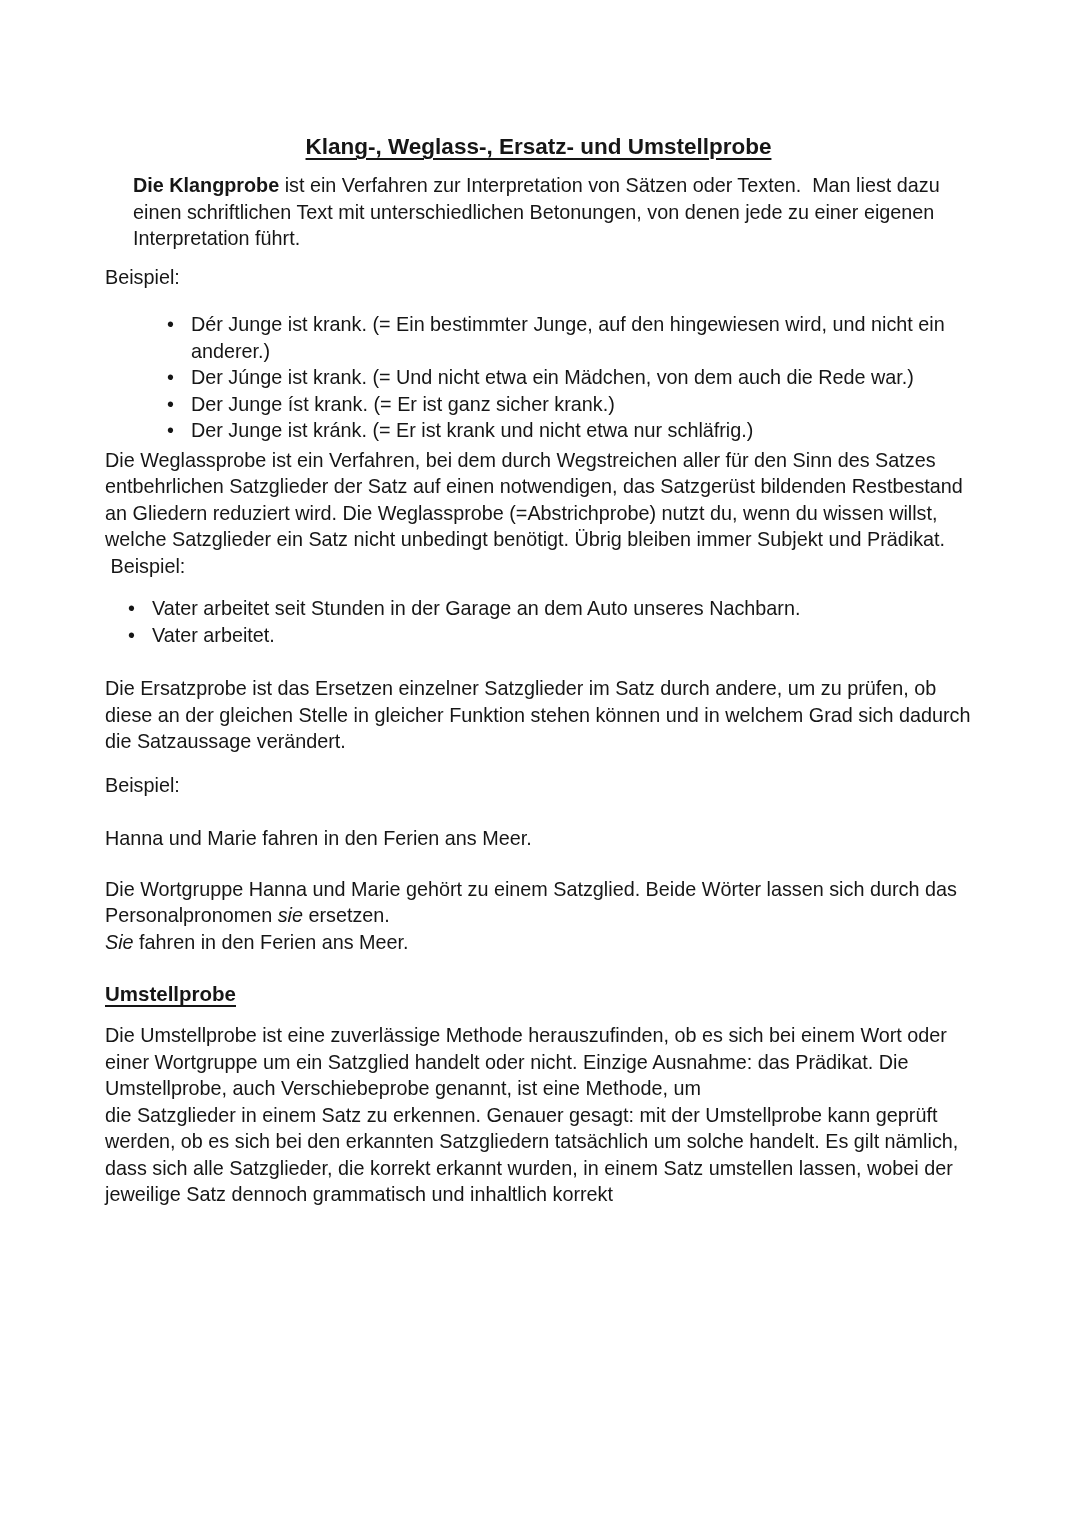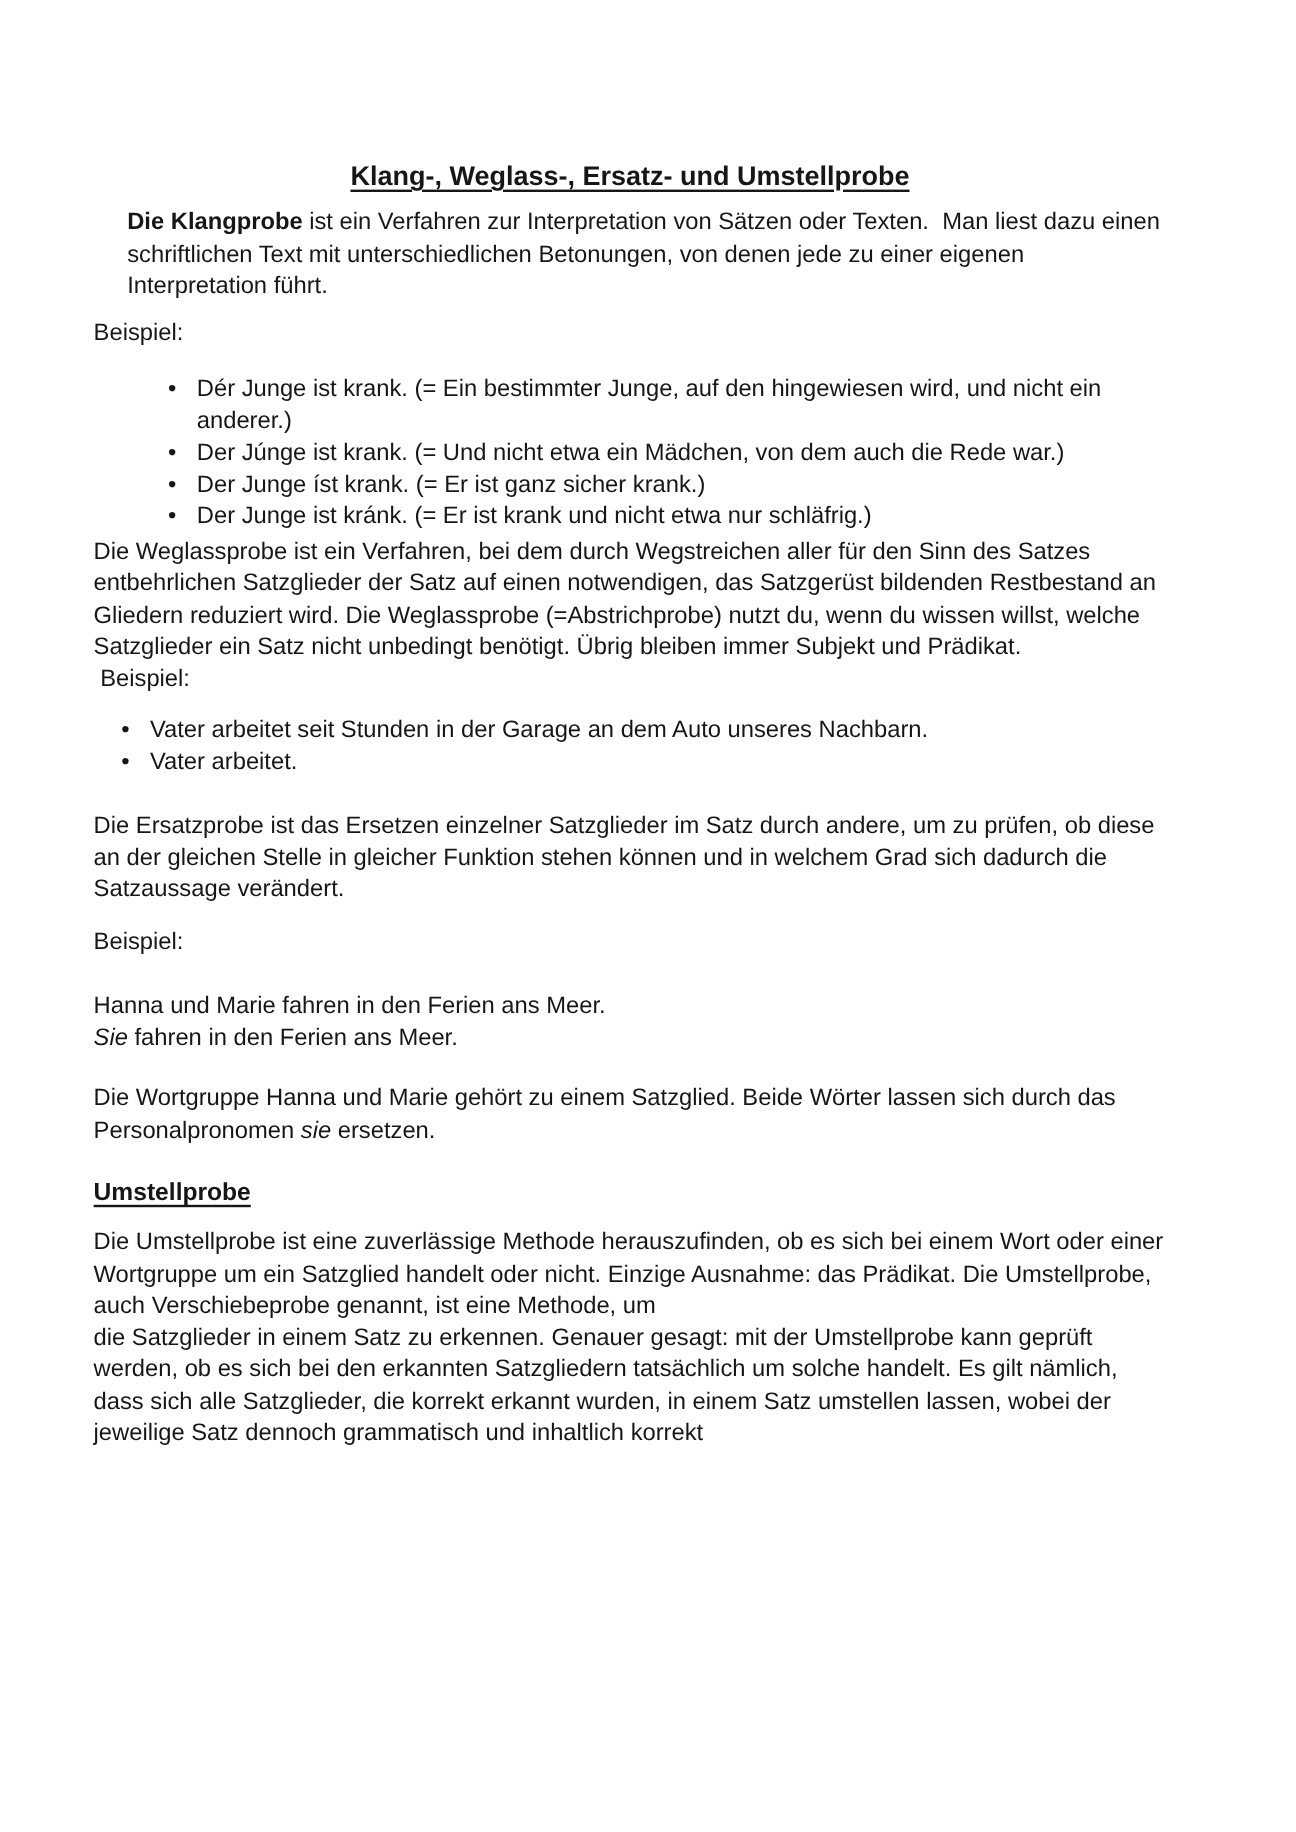--- a/index.html
+++ b/index.html
@@ -6,21 +6,21 @@
   html, body { background: #ffffff; }
   .page {
     width: 1080px;
     height: 1527px;
     background: #ffffff;
     font-family: "Liberation Sans", sans-serif;
     color: #161616;
     overflow: hidden;
   }
   .content {
-    padding: 133px 108px 0 78px; 
+    padding: 133px 108px 0 105px; 
   }
   .txt { white-space: pre-wrap; }
   h1.title {
     font-size: 22.5px;
     line-height: 27px;
     font-weight: bold;
     text-align: center;
     text-decoration: underline;
     text-decoration-thickness: 2px;
     text-underline-offset: 4px;
@@ -88,22 +88,22 @@
       <ul class="bullets list-shallow mt-list-2">
         <li><span class="bullet">•</span><span class="txt">Vater arbeitet seit Stunden in der Garage an dem Auto unseres Nachbarn.</span></li>
         <li><span class="bullet">•</span><span class="txt">Vater arbeitet.</span></li>
       </ul>
     </section>
 
     <section>
       <p class="body-text txt mt-ersatz-body">Die Ersatzprobe ist das Ersetzen einzelner Satzglieder im Satz durch andere, um zu prüfen, ob diese an der gleichen Stelle in gleicher Funktion stehen können und in welchem Grad sich dadurch die Satzaussage verändert.</p>
       <p class="body-text txt mt-beispiel-3">Beispiel:</p>
       <p class="body-text txt mt-sentence-1">Hanna und Marie fahren in den Ferien ans Meer.</p>
+      <p class="body-text txt mt-explanation"><span>Die Wortgruppe Hanna und Marie gehört zu einem Satzglied. Beide Wörter lassen sich durch das Personalpronomen </span><span class="italic">sie</span><span> ersetzen.</span></p>
       <p class="body-text txt mt-sentence-2"><span class="italic">Sie</span><span> fahren in den Ferien ans Meer.</span></p>
-      <p class="body-text txt mt-explanation"><span>Die Wortgruppe Hanna und Marie gehört zu einem Satzglied. Beide Wörter lassen sich durch das Personalpronomen </span><span class="italic">sie</span><span> ersetzen.</span></p>
     </section>
 
     <section>
       <h2 class="heading txt mt-heading-umstell">Umstellprobe</h2>
       <p class="body-text txt mt-umstell-body">Die Umstellprobe ist eine zuverlässige Methode herauszufinden, ob es sich bei einem Wort oder einer Wortgruppe um ein Satzglied handelt oder nicht. Einzige Ausnahme: das Prädikat. Die Umstellprobe, auch Verschiebeprobe genannt, ist eine Methode, um
 die Satzglieder in einem Satz zu erkennen. Genauer gesagt: mit der Umstellprobe kann geprüft werden, ob es sich bei den erkannten Satzgliedern tatsächlich um solche handelt. Es gilt nämlich, dass sich alle Satzglieder, die korrekt erkannt wurden, in einem Satz umstellen lassen, wobei der jeweilige Satz dennoch grammatisch und inhaltlich korrekt</p>
     </section>
 
   </div>
 </div>

